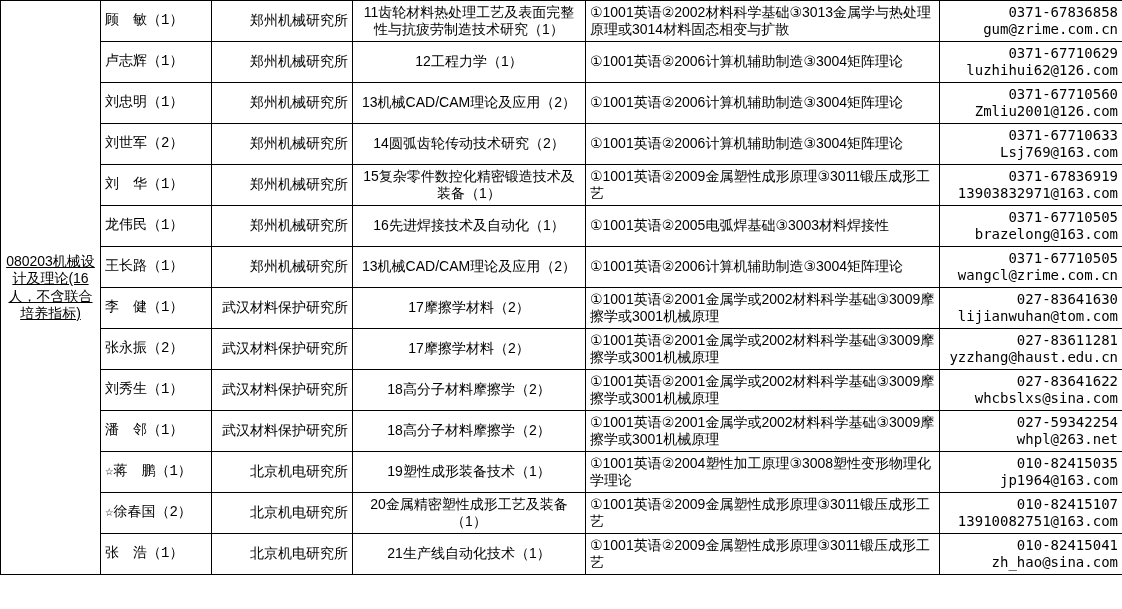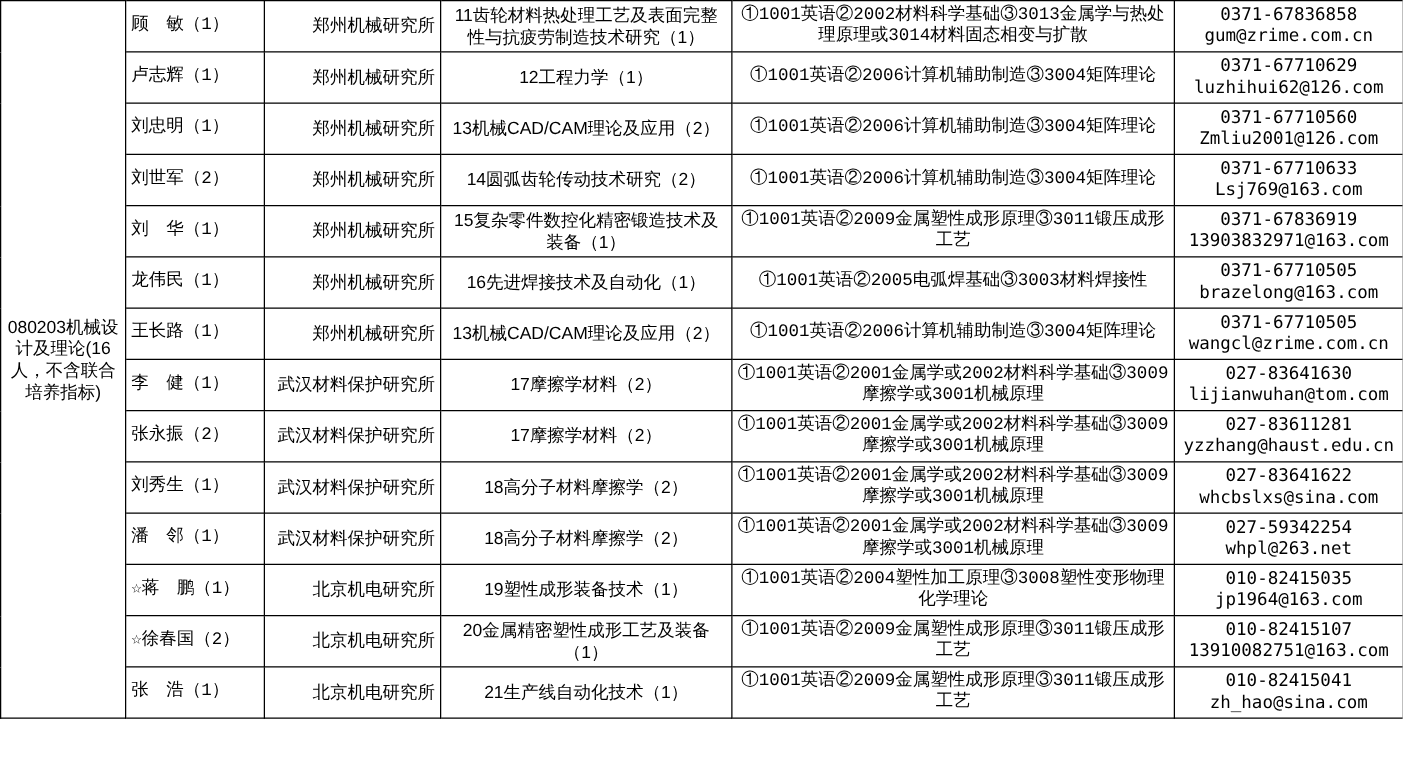--- a/index.html
+++ b/index.html
@@ -29,27 +29,28 @@
     line-height: 1.25;
     vertical-align: middle;
     word-break: break-all;
     overflow: hidden;
   }
   table.advisor-table tr { height: 41px; }
   td.category-cell {
     text-align: center;
     border-left: 2px solid #000000;
     padding: 2px 3px;
+    text-decoration: underline;
   }
   td.name-cell { text-align: left; font-family: Liberation Mono, monospace; }
   td.inst-cell { text-align: right; }
   td.topic-cell { text-align: center; }
-  td.subj-cell { text-align: center; font-family: Liberation Mono, monospace; }
+  td.subj-cell { text-align: left; }
   td.contact-cell {
-    text-align: center;
+    text-align: right;
     font-family: "DejaVu Sans Mono", "Liberation Mono", monospace;
     font-size: 13px;
     line-height: 1.35;
   }
   .footnote {
     font-size: 14px;
     font-weight: bold;
     padding: 4px 2px 0 2px;
     white-space: nowrap;
     letter-spacing: 0.5px;

